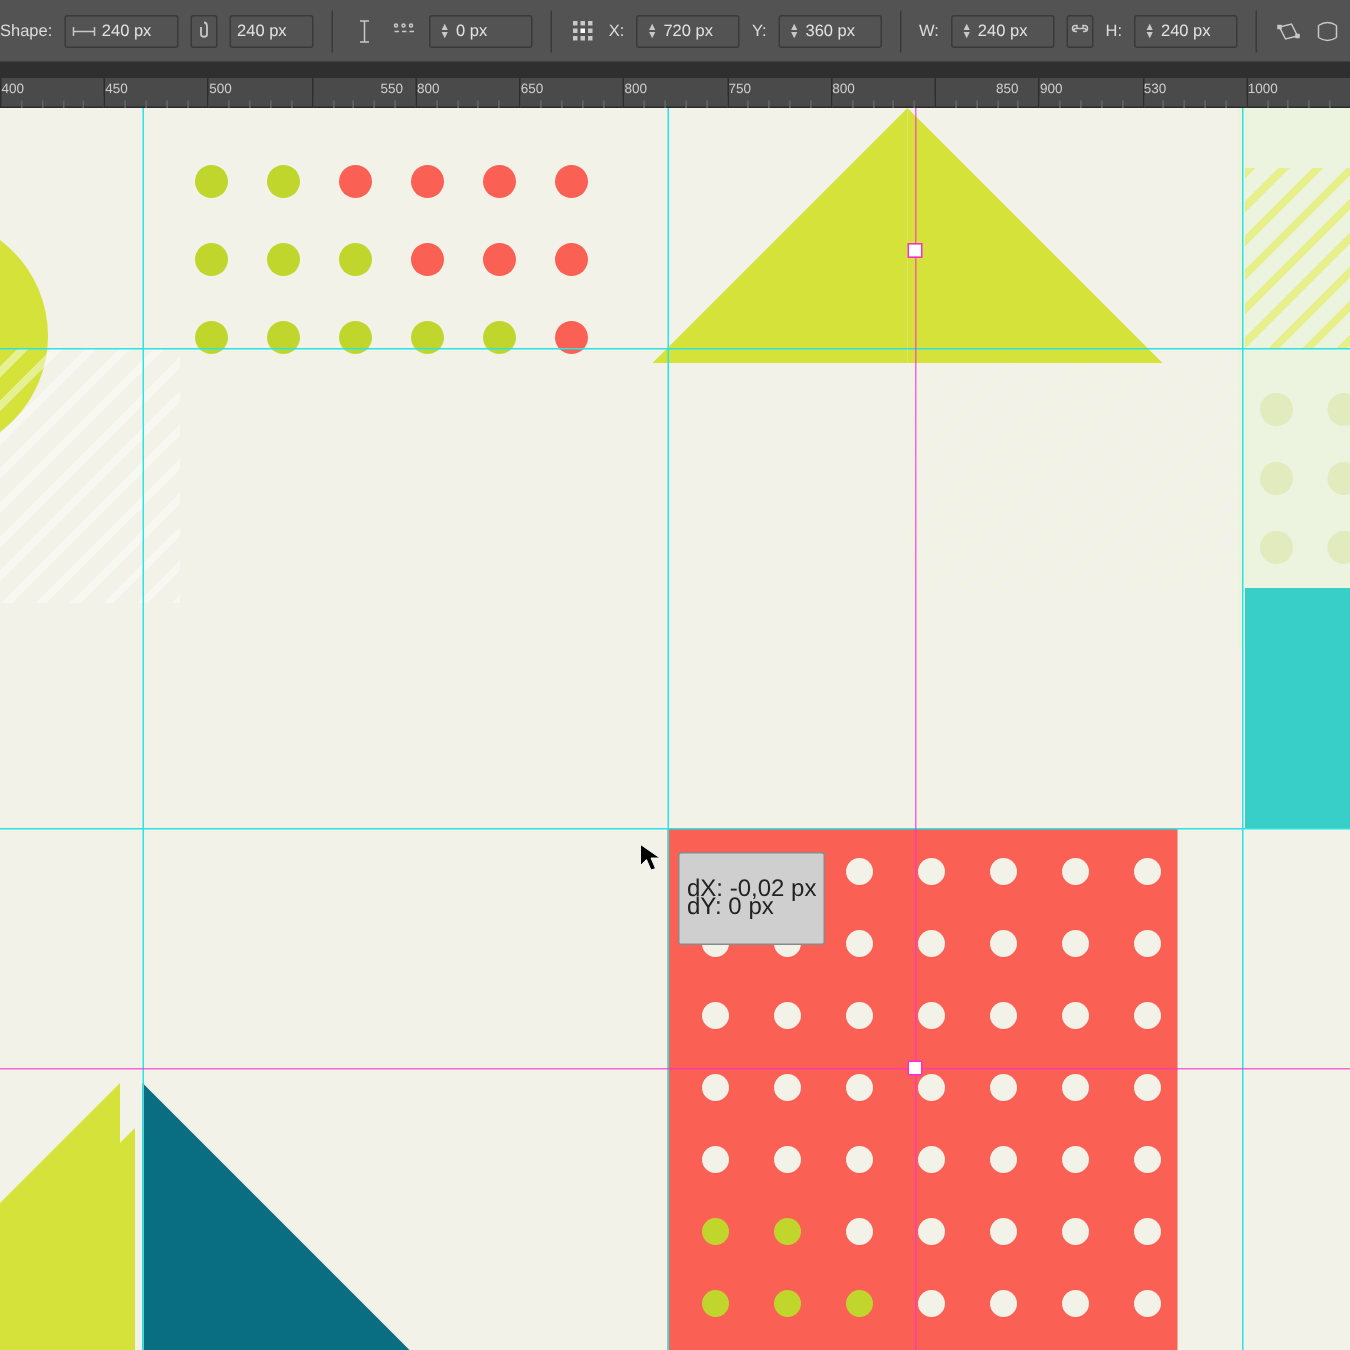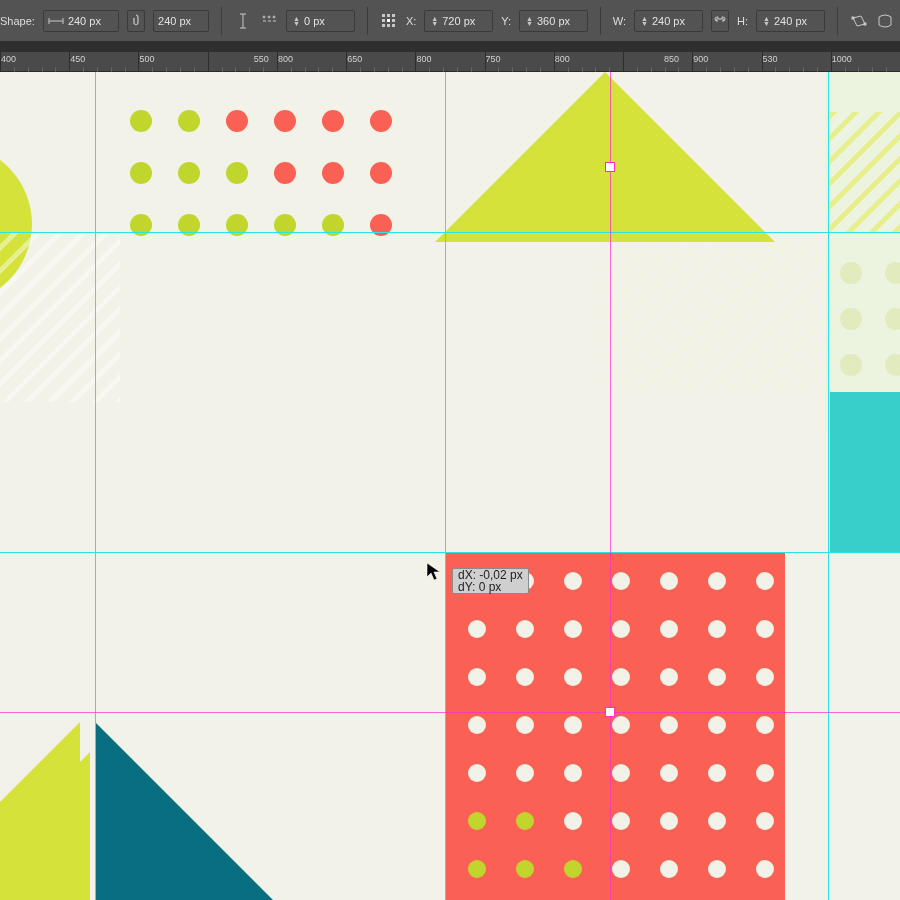--- a/index.html
+++ b/index.html
@@ -128,21 +128,21 @@
   .guide-v { position:absolute; top:0; height:828px; width:1px; background:#28e4e6; }
   .sel-h { position:absolute; left:0; width:900px; height:1px; background:#ff2bd0; opacity:.7;}
   .sel-v { position:absolute; top:0; height:828px; width:1px; background:#ff2bd0; opacity:.7;}
   .anchor { position:absolute; width:8px; height:8px; background:#fff;
             outline:1px solid #ff2bd0; transform:translate(-50%,-50%); }
 
   
   .cursor { position:absolute; color:#000; font-size:18px; }
   .tip {
     position:absolute; background:#cfcfcf; border:1px solid #8a8a8a;
-    font-size:12px; color:#222; padding:0 5px; border-radius:2px; line-height:12px;
+    font-size:16px; color:#222; padding:18px 5px; border-radius:2px; line-height:12px;
   }
   .tip div { white-space:nowrap; }
 
   svg { display:block; }
 </style>
 </head>
 <body>
 
 <div class="ctrlbar">
 

